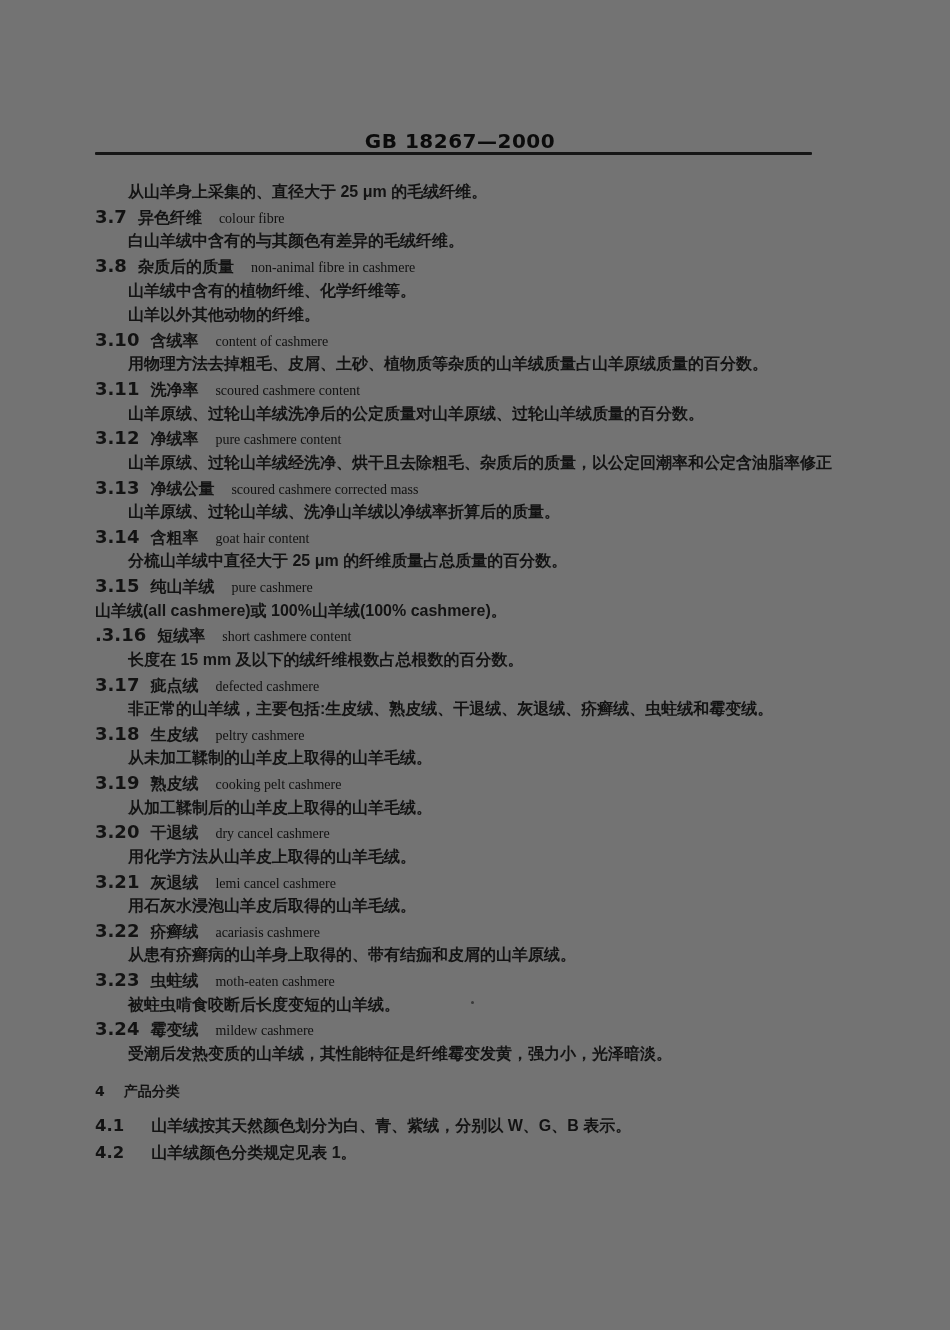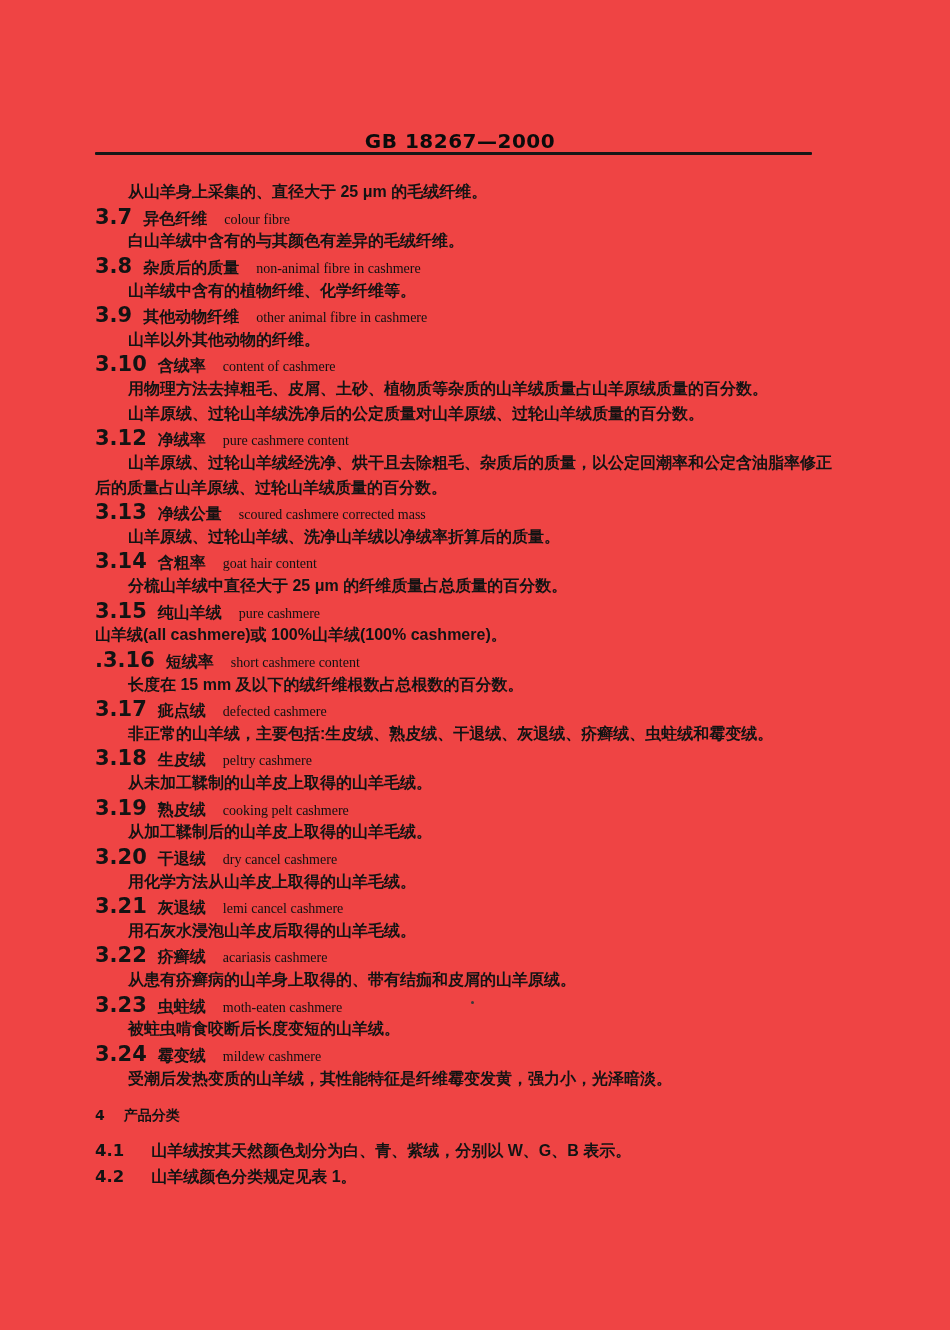--- a/index.html
+++ b/index.html
@@ -4,21 +4,21 @@
 <style>
   html,body{margin:0;padding:0;}
   body{
     width:950px;height:1330px;
     background:#ffffff;
     font-family:"Liberation Sans","DejaVu Sans",sans-serif;
     color:#141414;
     position:relative;
     overflow:hidden;
   }
-  .page{position:absolute;inset:0;background:#ef4444;}
+  .page{position:absolute;inset:0;background:#737373;}
   .header-title{
     position:absolute;top:129px;left:0;width:920px;
     text-align:center;
     font-family:"DejaVu Sans","Liberation Sans",sans-serif;
     font-weight:700;font-size:20px;letter-spacing:0.5px;color:#0b0b0b;
   }
   .header-rule{
     position:absolute;left:95px;top:152px;width:717px;height:3px;
     background:#161616;border-radius:1px;
   }
@@ -27,21 +27,21 @@
     font-size:16px;color:#131313;
   }
   .line{
     height:24.63px;line-height:24.63px;white-space:nowrap;
     font-weight:600;
   }
   .body-line{padding-left:33px;}
   .cont-line{padding-left:0;}
   .term-line .num{
     font-family:"DejaVu Sans",sans-serif;font-weight:700;
-    margin-right:11px;font-size:21px;
+    margin-right:11px;font-size:18px;
   }
   .term-line .zh{font-weight:700;margin-right:17px;}
   .term-line .en{
     font-family:"Liberation Serif","DejaVu Serif",serif;
     font-weight:400;font-size:14px;color:#101010;
   }
   .section-line{
     margin-top:12px;font-weight:700;font-size:14px;
   }
   .section-line .num{
@@ -67,28 +67,27 @@
   <div class="header-title">GB 18267—2000</div>
 
   <div class="header-rule"></div>
 
   <div class="doc">
       <div class="line body-line">从山羊身上采集的、直径大于 25 μm 的毛绒纤维。</div>
       <div class="line term-line"><span class="num">3.7</span><span class="zh">异色纤维</span><span class="en">colour fibre</span></div>
       <div class="line body-line">白山羊绒中含有的与其颜色有差异的毛绒纤维。</div>
       <div class="line term-line"><span class="num">3.8</span><span class="zh">杂质后的质量</span><span class="en">non-animal fibre in cashmere</span></div>
       <div class="line body-line">山羊绒中含有的植物纤维、化学纤维等。</div>
-      <div class="line term-line"><span class="num">3.9</span><span class="zh">其他动物纤维</span><span class="en">other animal fibre in cashmere</span></div>
       <div class="line body-line">山羊以外其他动物的纤维。</div>
       <div class="line term-line"><span class="num">3.10</span><span class="zh">含绒率</span><span class="en">content of cashmere</span></div>
       <div class="line body-line">用物理方法去掉粗毛、皮屑、土砂、植物质等杂质的山羊绒质量占山羊原绒质量的百分数。</div>
+      <div class="line term-line"><span class="num">3.11</span><span class="zh">洗净率</span><span class="en">scoured cashmere content</span></div>
       <div class="line body-line">山羊原绒、过轮山羊绒洗净后的公定质量对山羊原绒、过轮山羊绒质量的百分数。</div>
       <div class="line term-line"><span class="num">3.12</span><span class="zh">净绒率</span><span class="en">pure cashmere content</span></div>
       <div class="line body-line">山羊原绒、过轮山羊绒经洗净、烘干且去除粗毛、杂质后的质量，以公定回潮率和公定含油脂率修正</div>
-      <div class="line cont-line">后的质量占山羊原绒、过轮山羊绒质量的百分数。</div>
       <div class="line term-line"><span class="num">3.13</span><span class="zh">净绒公量</span><span class="en">scoured cashmere corrected mass</span></div>
       <div class="line body-line">山羊原绒、过轮山羊绒、洗净山羊绒以净绒率折算后的质量。</div>
       <div class="line term-line"><span class="num">3.14</span><span class="zh">含粗率</span><span class="en">goat hair content</span></div>
       <div class="line body-line">分梳山羊绒中直径大于 25 μm 的纤维质量占总质量的百分数。</div>
       <div class="line term-line"><span class="num">3.15</span><span class="zh">纯山羊绒</span><span class="en">pure cashmere</span></div>
       <div class="line cont-line">山羊绒(all cashmere)或 100%山羊绒(100% cashmere)。</div>
       <div class="line term-line"><span class="num">.3.16</span><span class="zh">短绒率</span><span class="en">short cashmere content</span></div>
       <div class="line body-line">长度在 15 mm 及以下的绒纤维根数占总根数的百分数。</div>
       <div class="line term-line"><span class="num">3.17</span><span class="zh">疵点绒</span><span class="en">defected cashmere</span></div>
       <div class="line body-line">非正常的山羊绒，主要包括:生皮绒、熟皮绒、干退绒、灰退绒、疥癣绒、虫蛀绒和霉变绒。</div>

